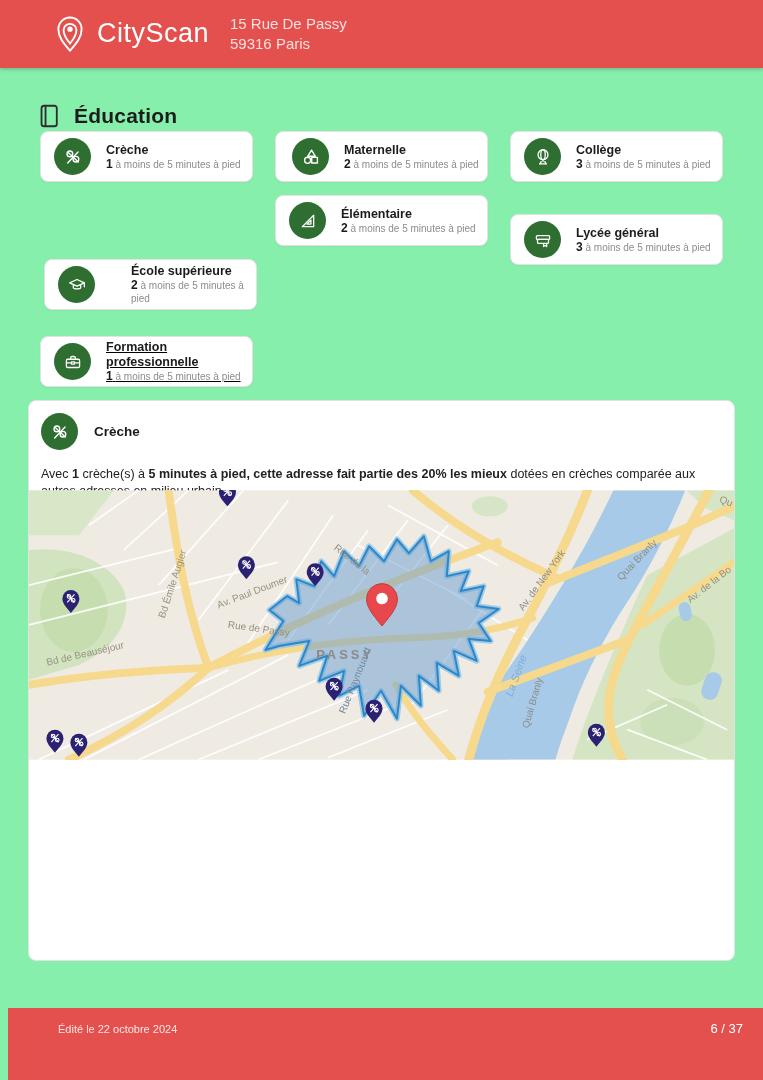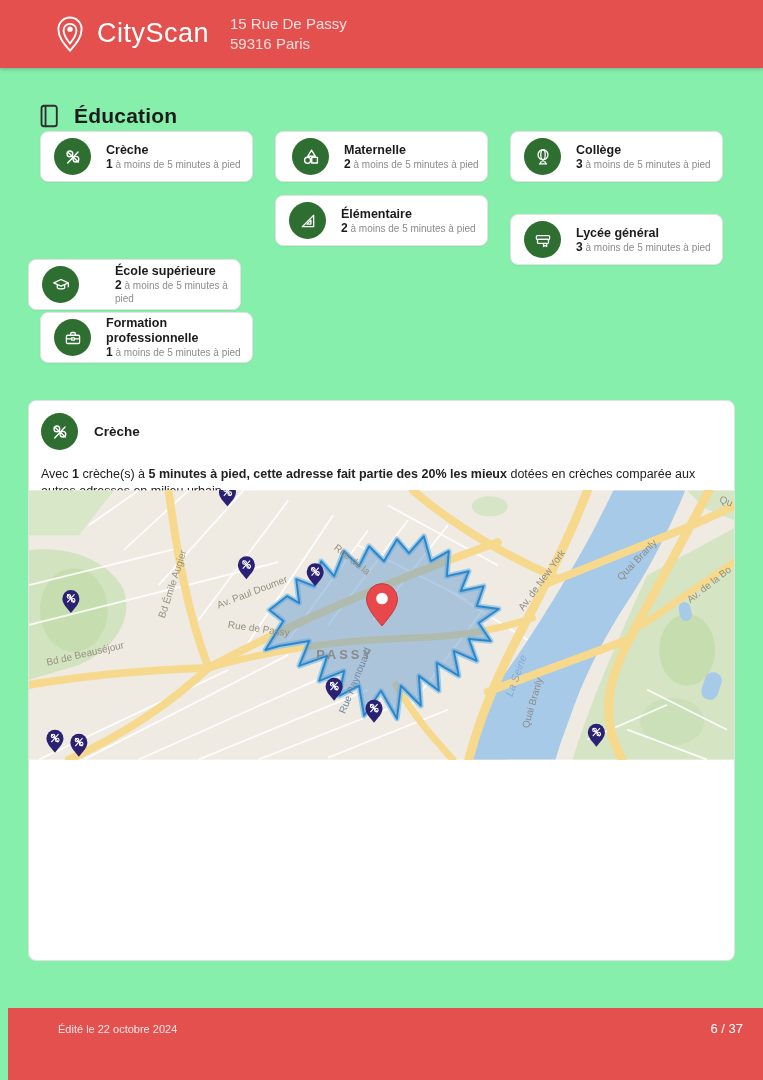--- a/index.html
+++ b/index.html
@@ -143,37 +143,37 @@
         <path d="M12.6 15.6 V19.2 L14.3 18 L16 19.2 V15.6"></path>
       </g>
         </svg>
     </span>
     <span>
         <div class="card-title">Lycée général</div>
       <div class="card-sub"><b>3</b> <span>à moins de 5 minutes à pied</span></div>
       </span>
   </div>
 
-  <div class="card" style="left:28px;top:259px;gap:36px;">
+  <div class="card" style="left:44px;top:259px;gap:36px;">
     <span class="gcirc">
       <svg width="22" height="22" viewBox="0 0 24 24">
           <g stroke="#fff" stroke-width="1.4" fill="none" stroke-linejoin="round" stroke-linecap="round">
         <path d="M12 6 L20 9.6 L12 13.2 L4 9.6 Z"></path>
             <path d="M8 11.6 V15 c0 1.6 8 1.6 8 0 V11.6"></path>
             <path d="M20 9.6 V14"></path>
       </g>
         </svg>
     </span>
     <span>
         <div class="card-title">École supérieure</div>
       <div class="card-sub"><b>2</b> <span>à moins de 5 minutes à pied</span></div>
       </span>
   </div>
 
-  <div class="card" style="left:40px;top:312px;">
+  <div class="card" style="left:40px;top:336px;text-decoration:underline;">
     <span class="gcirc">
       <svg width="22" height="22" viewBox="0 0 24 24">
           <g stroke="#fff" stroke-width="1.4" fill="none" stroke-linejoin="round">
         <rect x="4.8" y="9" width="14.4" height="9" rx="1.5"></rect>
         <path d="M9.4 9 V7.6 a1.6 1.6 0 0 1 1.6 -1.6 h2 a1.6 1.6 0 0 1 1.6 1.6 V9"></path>
         <path d="M4.8 13 H10.4 M13.6 13 H19.2"></path>
             <rect x="10.4" y="11.8" width="3.2" height="2.4"></rect>
       </g>
         </svg>
     </span>

